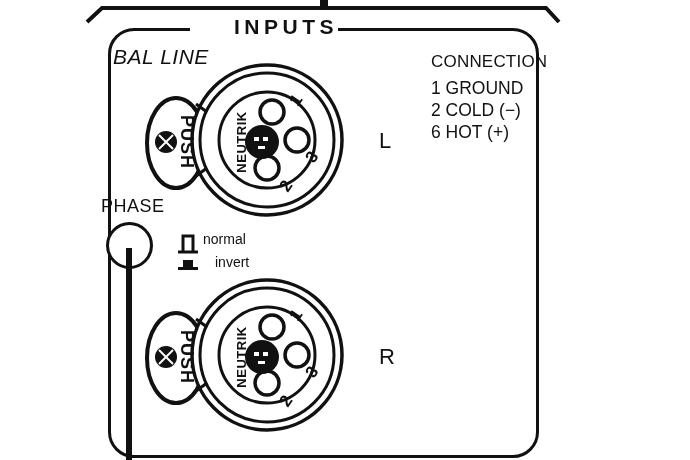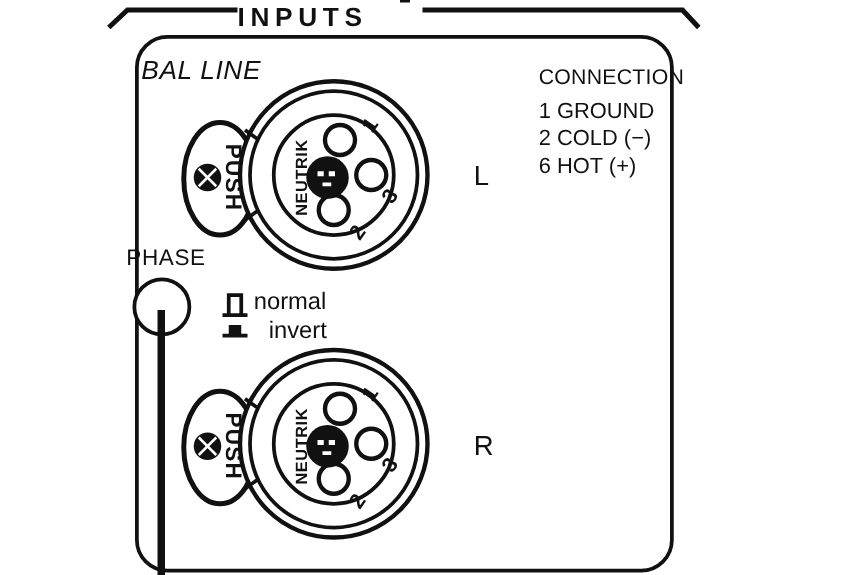--- a/index.html
+++ b/index.html
@@ -9,39 +9,39 @@
     font-family:"Liberation Sans", sans-serif; color:var(--ink);
     overflow:hidden;
   }
   .abs { position:absolute; white-space:nowrap; }
   .inputs-box {
     position:absolute; left:108px; top:28px; width:431px; height:430px;
     border:3px solid var(--ink); border-radius:26px; box-sizing:border-box;
     background:var(--bg);
   }
   .section-title {
-    position:absolute; left:190px; top:2px; width:148px; height:26px;
-    background:var(--bg); text-align:left; line-height:26px;
+    position:absolute; left:190px; top:14px; width:148px; height:26px;
+    background:var(--bg); text-align:right; line-height:26px;
     font-size:21px; font-weight:bold; letter-spacing:4.5px;
   }
   .lbl { color:var(--ink); }
   .bal-line { left:113px; top:45px; font-size:21px; letter-spacing:0.5px;font-style:italic; }
   .legend { left:431px; top:51px; line-height:22px; font-size:17.5px; }
   .legend .legend-title { font-size:17px; margin-bottom:4px; letter-spacing:0.2px; }
   .chan { font-size:22px; }
   .chan-l { left:379px; top:128px; }
   .chan-r { left:379px; top:344px; }
   .phase-lbl { left:101px; top:196px; font-size:18px; letter-spacing:0.5px; }
   .phase-btn {
     position:absolute; left:106px; top:222px; width:47px; height:47px;
     border:3.5px solid var(--ink); border-radius:50%; box-sizing:border-box;
     background:var(--bg);
   }
   .phase-shaft { position:absolute; left:126px; top:248px; width:6px; height:212px; background:var(--ink); }
-  .sw-label { font-size:19px; }
+  .sw-label { font-size:14px; }
   svg text { font-family:"Liberation Sans", sans-serif; fill:var(--ink); }
   svg { display:block; }
 </style>
 </head>
 <body>
 
 <div class="canvas">
 
   <svg class="abs" style="left:0;top:0;" width="690" height="32" viewBox="0 0 690 32">
     <polyline points="87,22 102,8 546,8 559,22" fill="none" stroke="var(--ink)" stroke-width="4"></polyline>

